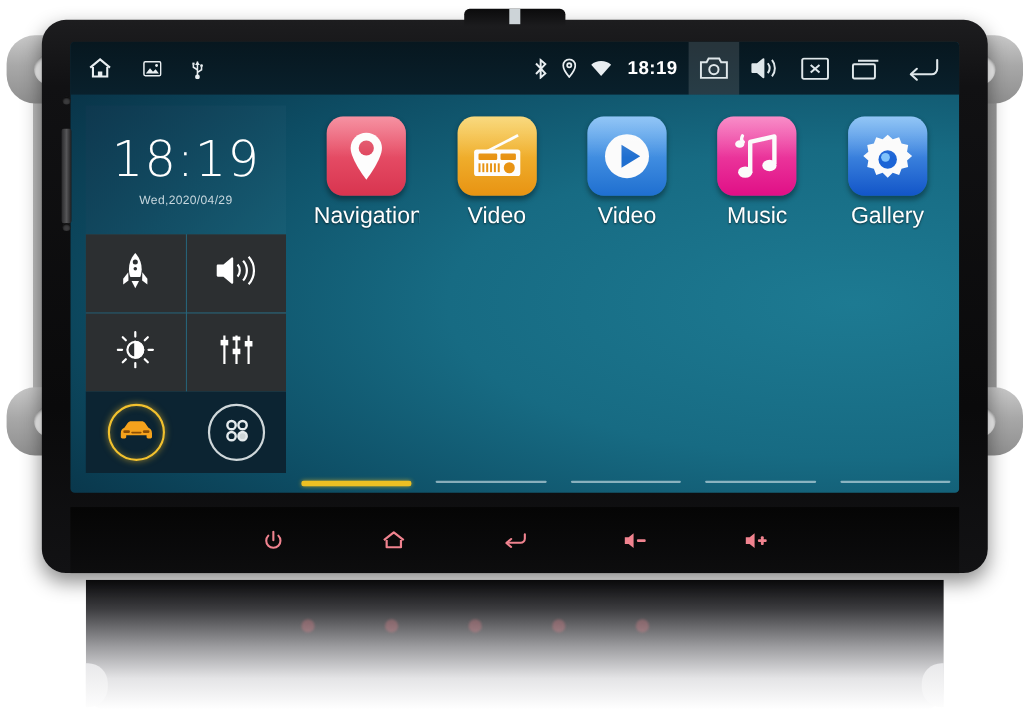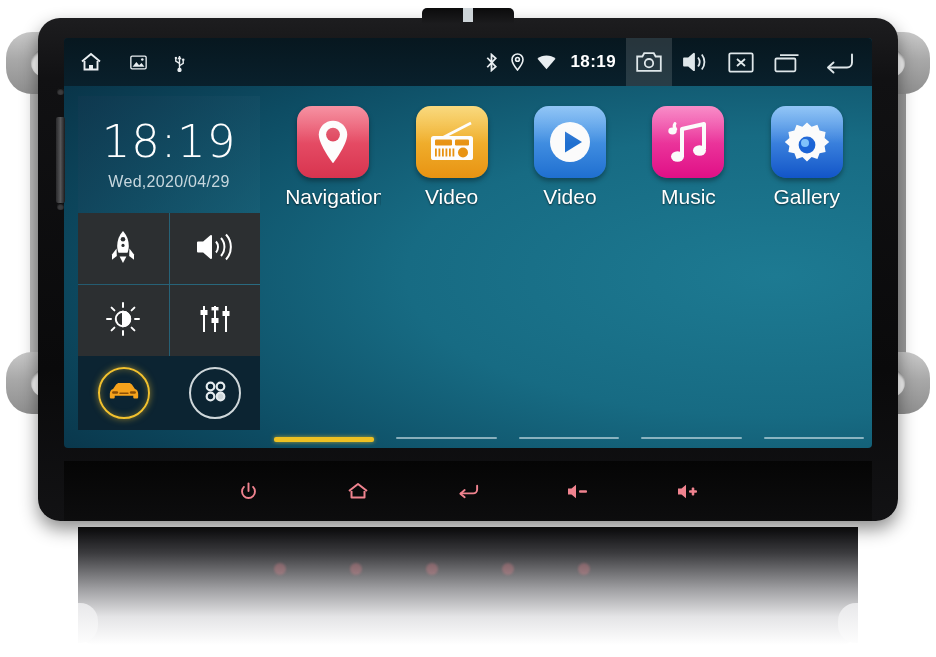--- a/index.html
+++ b/index.html
@@ -157,21 +157,21 @@
   }
   .clock-time {
     font-size: 45px;
     color: #ffffff;
     font-weight: 300;
     letter-spacing: 1px;
     line-height: 1;
     font-family: "DejaVu Sans", sans-serif;
   }
   .clock-date {
-    font-size: 16px;
+    font-size: 11px;
     color: #c7d7de;
     letter-spacing: .3px;
   }
   .tile-grid {
     display: grid;
     grid-template-columns: 1fr 1fr;
     grid-template-rows: 71px 71px;
     background: rgba(255,255,255,.10);
     gap: 1px;
   }

